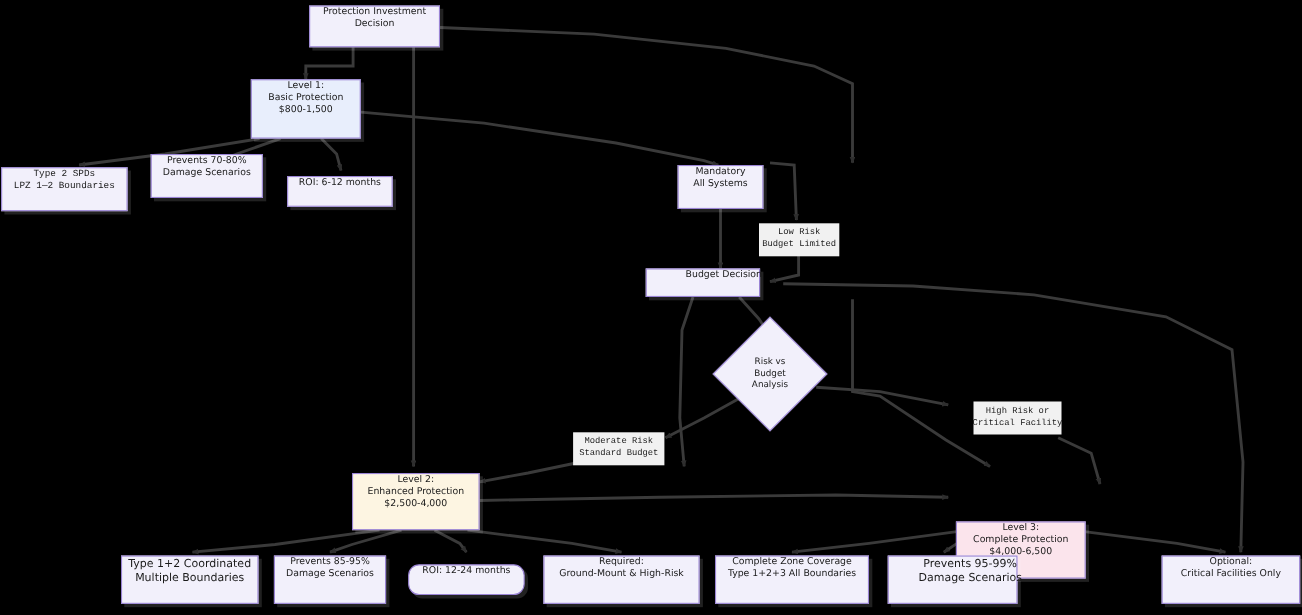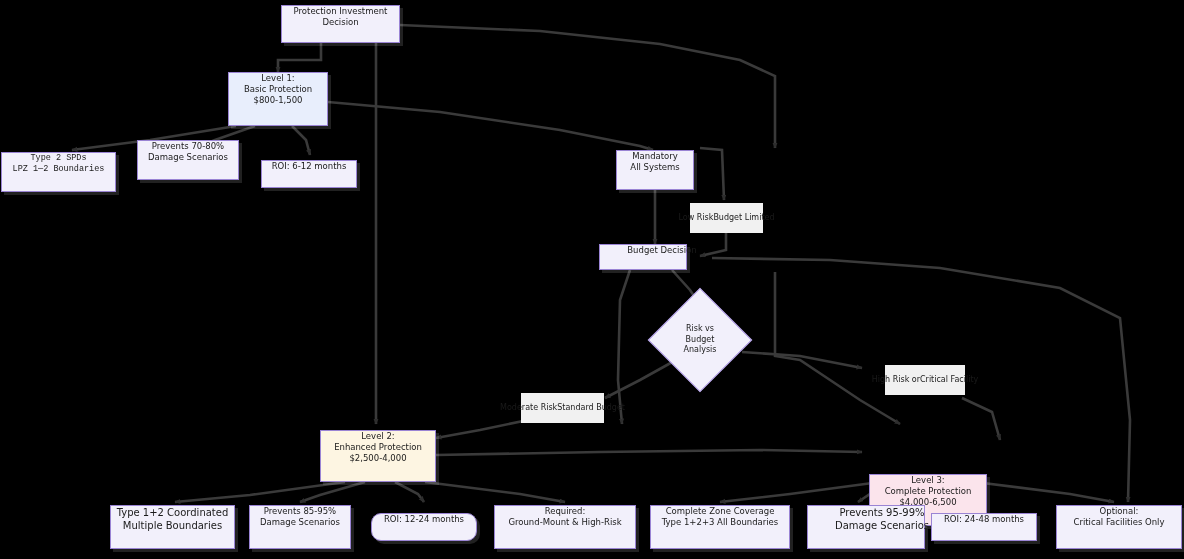--- a/index.html
+++ b/index.html
@@ -73,27 +73,28 @@
     color: #1a1a1a;
     line-height: 1.3;
   }
 
   .edge-label {
     position: absolute;
     box-sizing: border-box;
     background: #f1f1f1;
     color: #1a1a1a;
     display: flex;
-    flex-direction: row;
+    flex-direction: column;
     align-items: center;
     justify-content: center;
     text-align: center;
     line-height: 1.35;
     z-index: 6;
     padding: 2px 4px;
+    font-family: Liberation Mono, monospace;
   }
   .edge-label .ln { display: block; white-space: nowrap; }
 </style>
 </head>
 <body>
 
 <div id="canvas">
 
   <svg id="edges" viewBox="0 0 1184 559" xmlns="http://www.w3.org/2000/svg">
     <defs>
@@ -176,21 +177,21 @@
 
   <div class="node rect fill-lav" style="left:261px; top:160px; width:96px; height:28px; font-size:8.5px;">
     <span class="ln">ROI: 6-12 months</span>
   </div>
 
   <div class="node rect fill-lav" style="left:616px; top:150px; width:78px; height:40px; font-size:8.5px;">
     <span class="ln">Mandatory</span>
     <span class="ln">All Systems</span>
   </div>
 
-  <div class="node rect fill-lav" style="left:599px; top:244px; width:88px; height:26px; font-size:8.5px;padding-left:38px;">
+  <div class="node rect fill-lav" style="left:587px; top:244px; width:104px; height:26px; font-size:8.5px;padding-left:38px;">
     <span class="ln">Budget Decision</span>
   </div>
 
   <div class="diamond-wrap" style="left:663px; top:303px; width:74px; height:74px;">
     <div class="diamond-shape"></div>
     <div class="diamond-text" style="font-size:8px;">
       <span class="ln">Risk vs</span>
       <span class="ln">Budget</span>
       <span class="ln">Analysis</span>
     </div>
@@ -230,23 +231,20 @@
   <div class="node rect fill-lav" style="left:650px; top:505px; width:140px; height:44px; font-size:8.5px;">
     <span class="ln">Complete Zone Coverage</span>
     <span class="ln">Type 1+2+3 All Boundaries</span>
   </div>
 
   <div class="node rect fill-lav" style="left:807px; top:505px; width:118px; height:44px; font-size:10px;padding-left:32px;">
     <span class="ln">Prevents 95-99%</span>
     <span class="ln">Damage Scenarios</span>
   </div>
 
-  <div class="node rect fill-lav" style="left:931px; top:513px; width:106px; height:28px; font-size:8.5px;">
-    <span class="ln">ROI: 24-48 months</span>
-  </div>
 
   <div class="node rect fill-lav" style="left:1056px; top:505px; width:126px; height:44px; font-size:8.5px;">
     <span class="ln">Optional:</span>
     <span class="ln">Critical Facilities Only</span>
   </div>
 
   <div class="edge-label" style="left:690px; top:203px; width:73px; height:30px; font-size:8px;">
     <span class="ln">Low Risk</span>
     <span class="ln">Budget Limited</span>
   </div>

